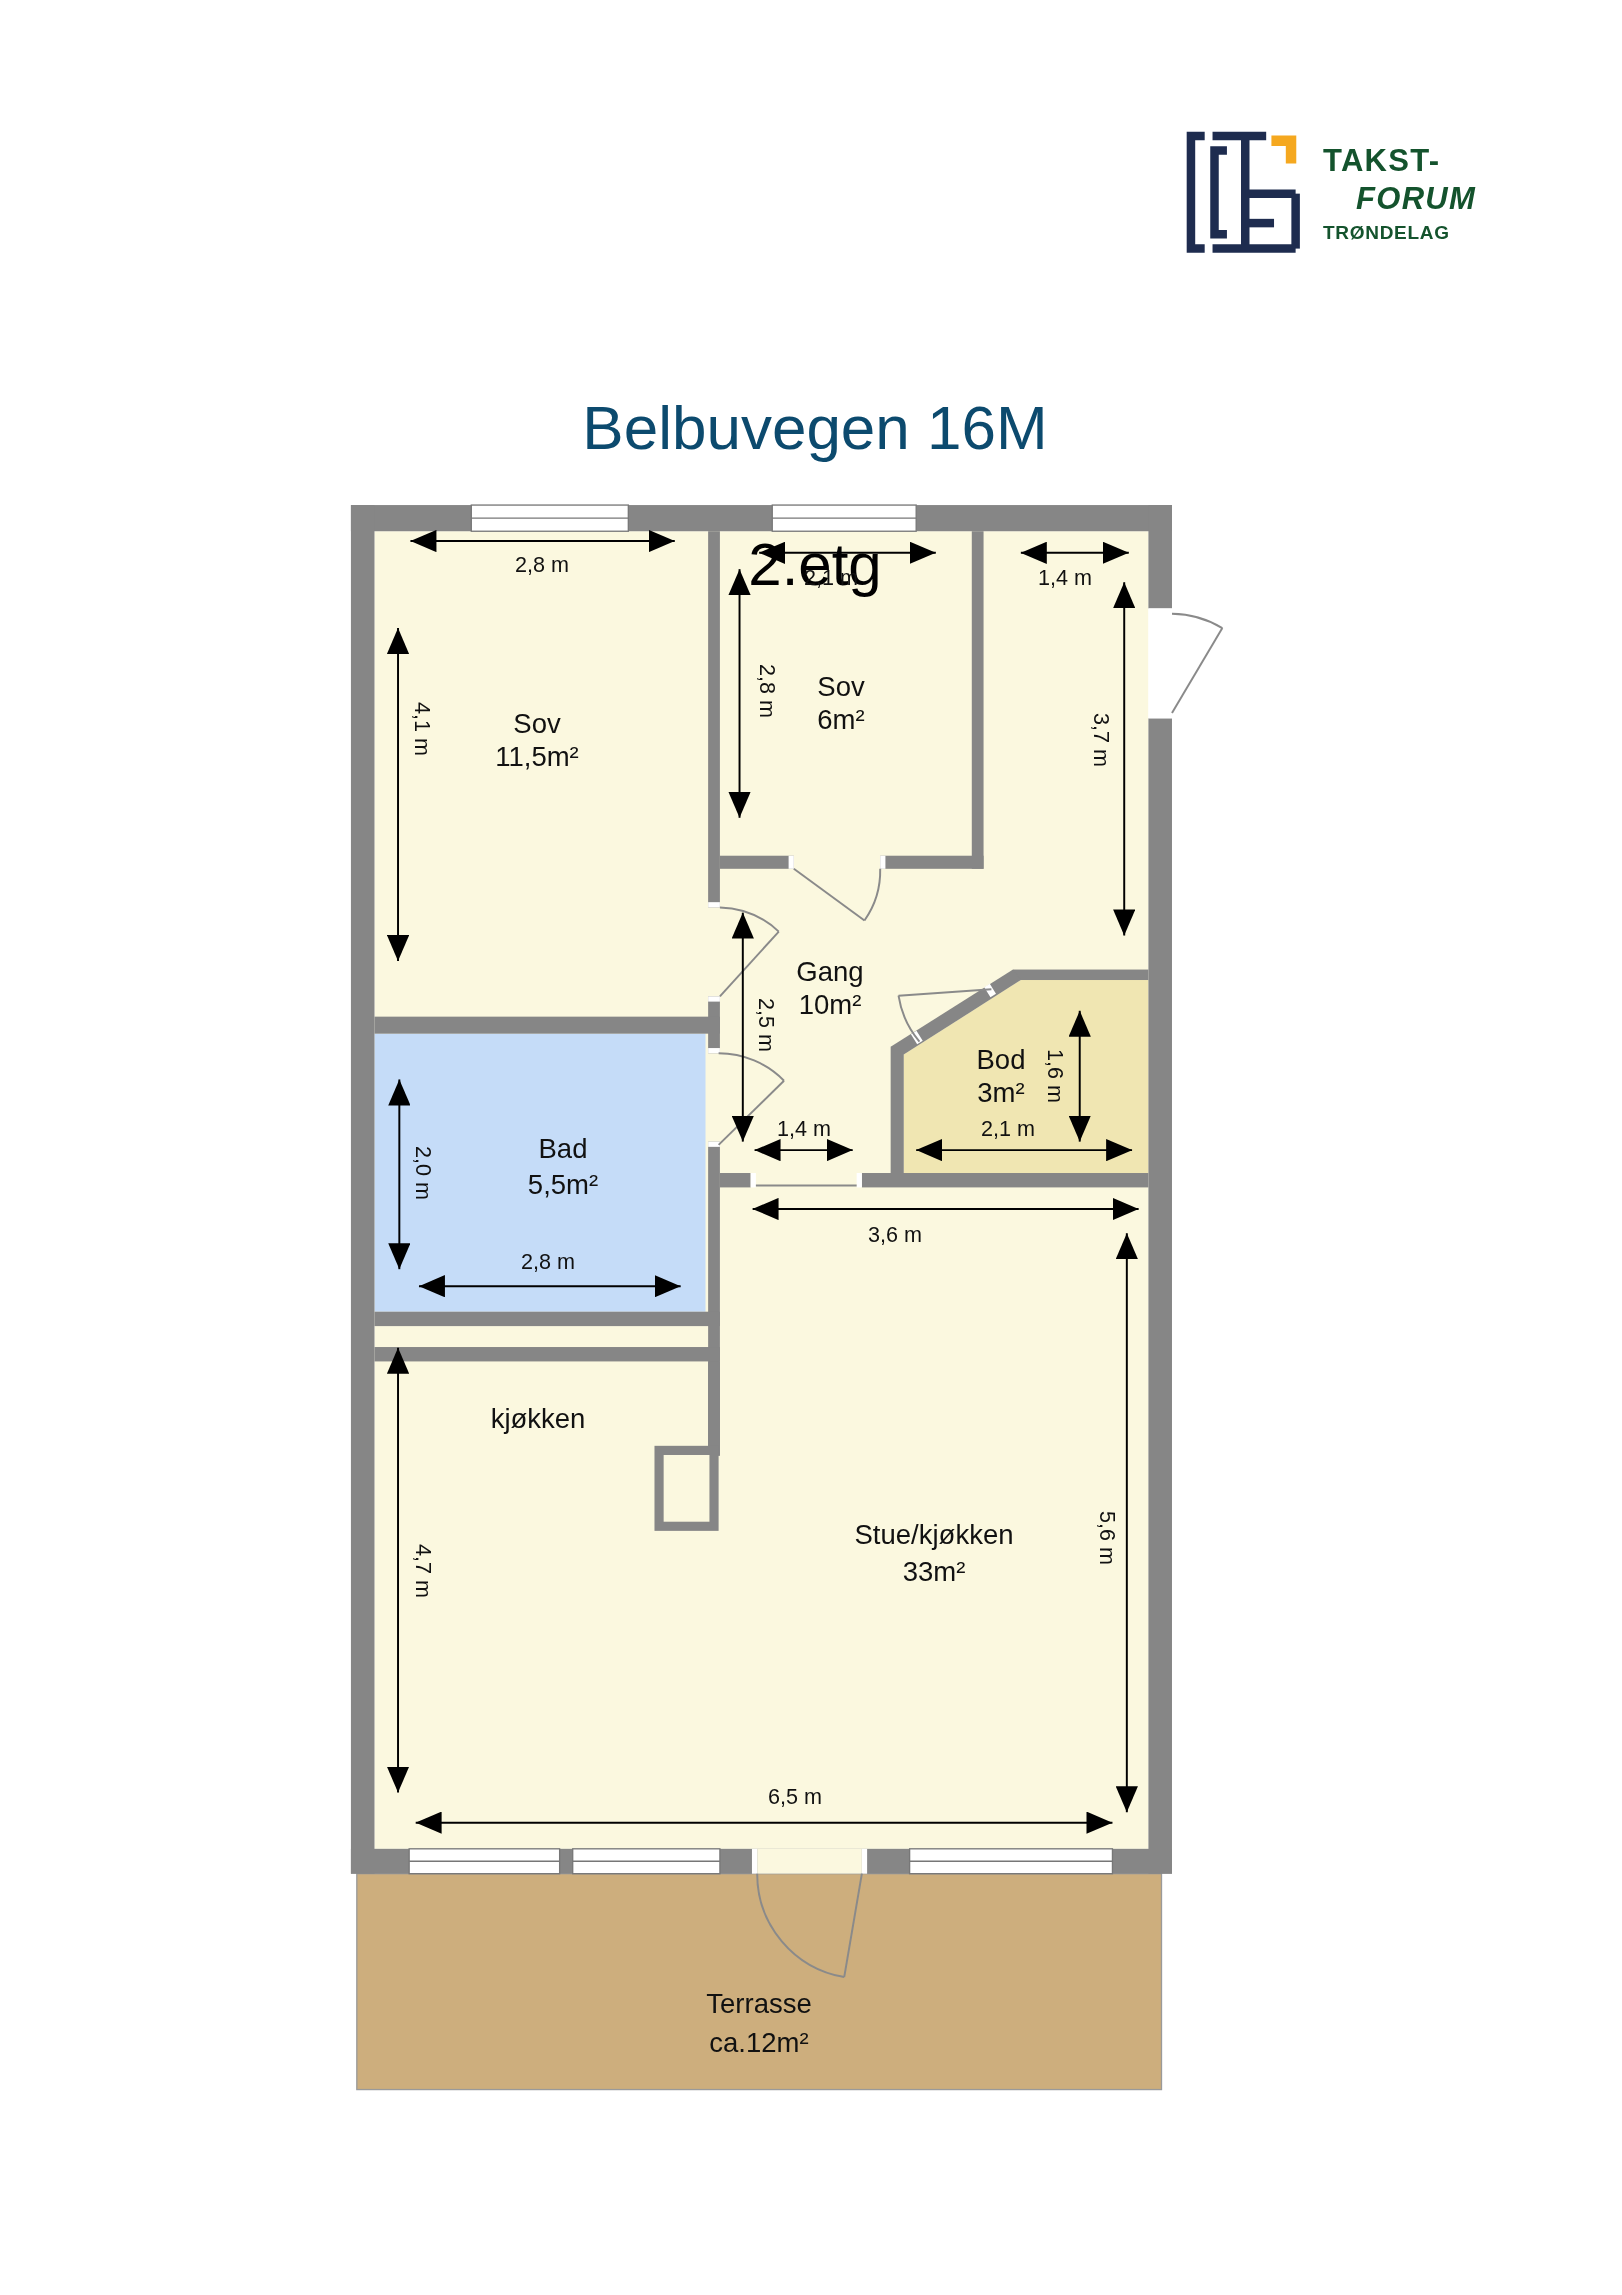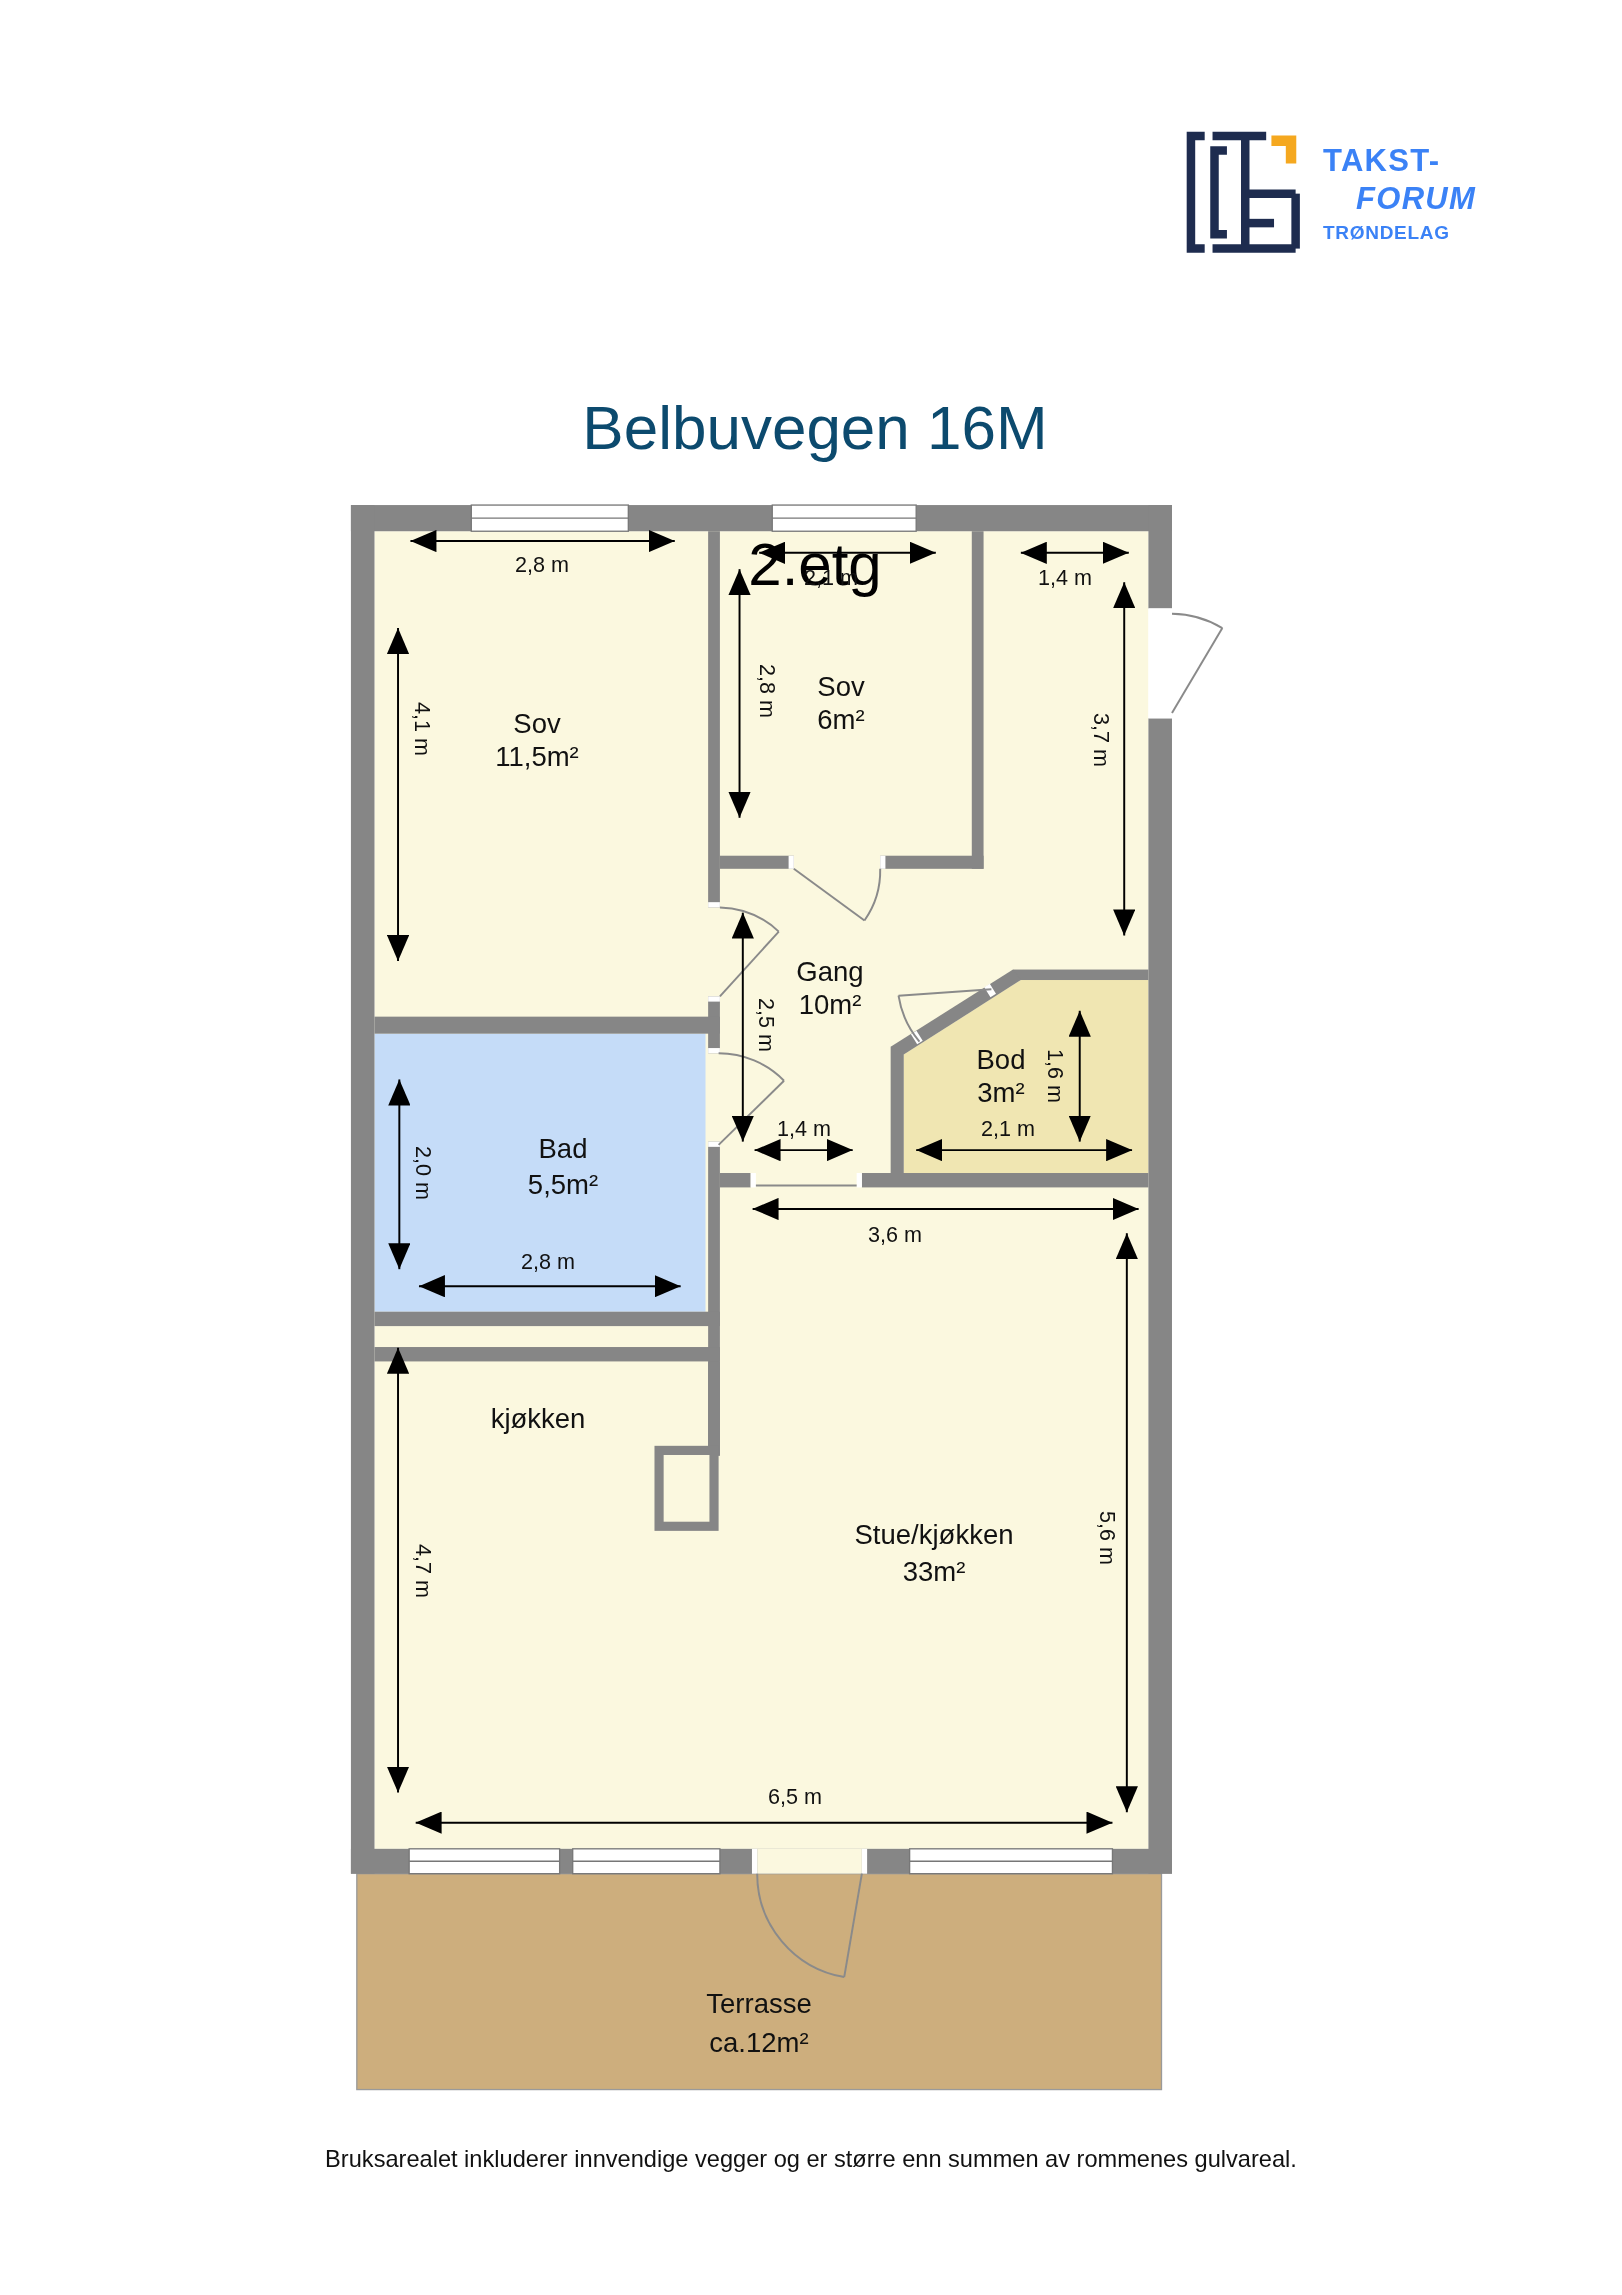--- a/index.html
+++ b/index.html
@@ -7,21 +7,21 @@
         font-family:"Liberation Sans",sans-serif;}
   #plan-svg{position:absolute;left:0;top:0;width:1623px;height:2295px;}
   .lbl{position:absolute;transform:translate(-50%,-50%);white-space:nowrap;color:#111;
        font-family:"Liberation Sans",sans-serif;z-index:5;}
   .room-name,.room-area{font-size:27.5px;margin-top:6px;}
   .dim{font-size:21.6px;}
   .dim.v{transform:translate(-50%,-50%) rotate(90deg);}
   .title{font-size:62px;color:#0c4a6e;}
   .subtitle{font-size:60px;color:#000;}
   .footer-line{font-size:23.6px;color:#111;}
-  .logo-word{position:absolute;color:#3b82f6;font-weight:bold;letter-spacing:1.3px;z-index:5;}
+  .logo-word{position:absolute;color:#14532d;font-weight:bold;letter-spacing:1.3px;z-index:5;}
   .logo-big{font-size:31px;}
   .logo-small{font-size:19px;letter-spacing:0.7px;}
 </style>
 </head>
 <body>
 
 <div id="page">
 
   <svg id="plan-svg" viewBox="0 0 2480 3508">
     <defs>
@@ -197,16 +197,15 @@
   <div class="lbl dim" style="left:804px;top:1129px;">1,4 m</div>
   <div class="lbl dim v" style="left:1055px;top:1076px;">1,6 m</div>
   <div class="lbl dim" style="left:1008px;top:1129px;">2,1 m</div>
   <div class="lbl dim v" style="left:423px;top:1173px;">2,0 m</div>
   <div class="lbl dim" style="left:548px;top:1262px;">2,8 m</div>
   <div class="lbl dim" style="left:895px;top:1235px;">3,6 m</div>
   <div class="lbl dim v" style="left:1107px;top:1538px;">5,6 m</div>
   <div class="lbl dim v" style="left:423px;top:1571px;">4,7 m</div>
   <div class="lbl dim" style="left:775px;top:1797px;margin-left:20px;">6,5 m</div>
 
-  <div class="lbl footer-line" style="left:811px;top:2159px;">Bruksarealet inkluderer innvendige vegger og er større enn summen av rommenes gulvareal.</div>
 
 </div>
 
 
 </body></html>

